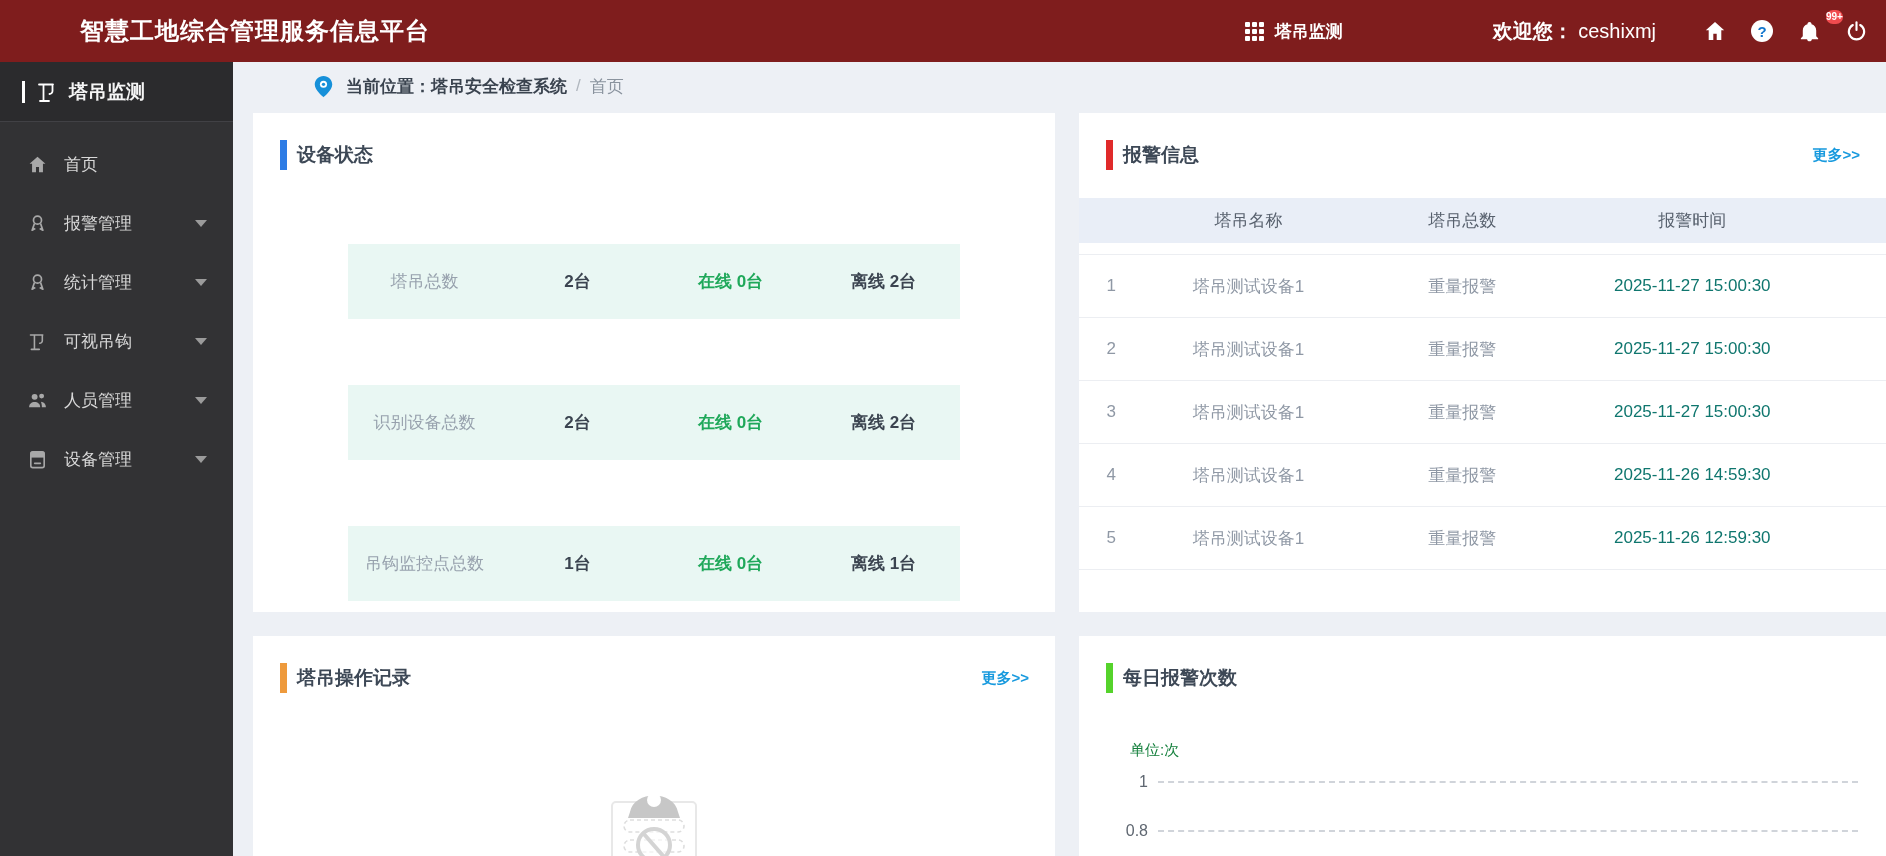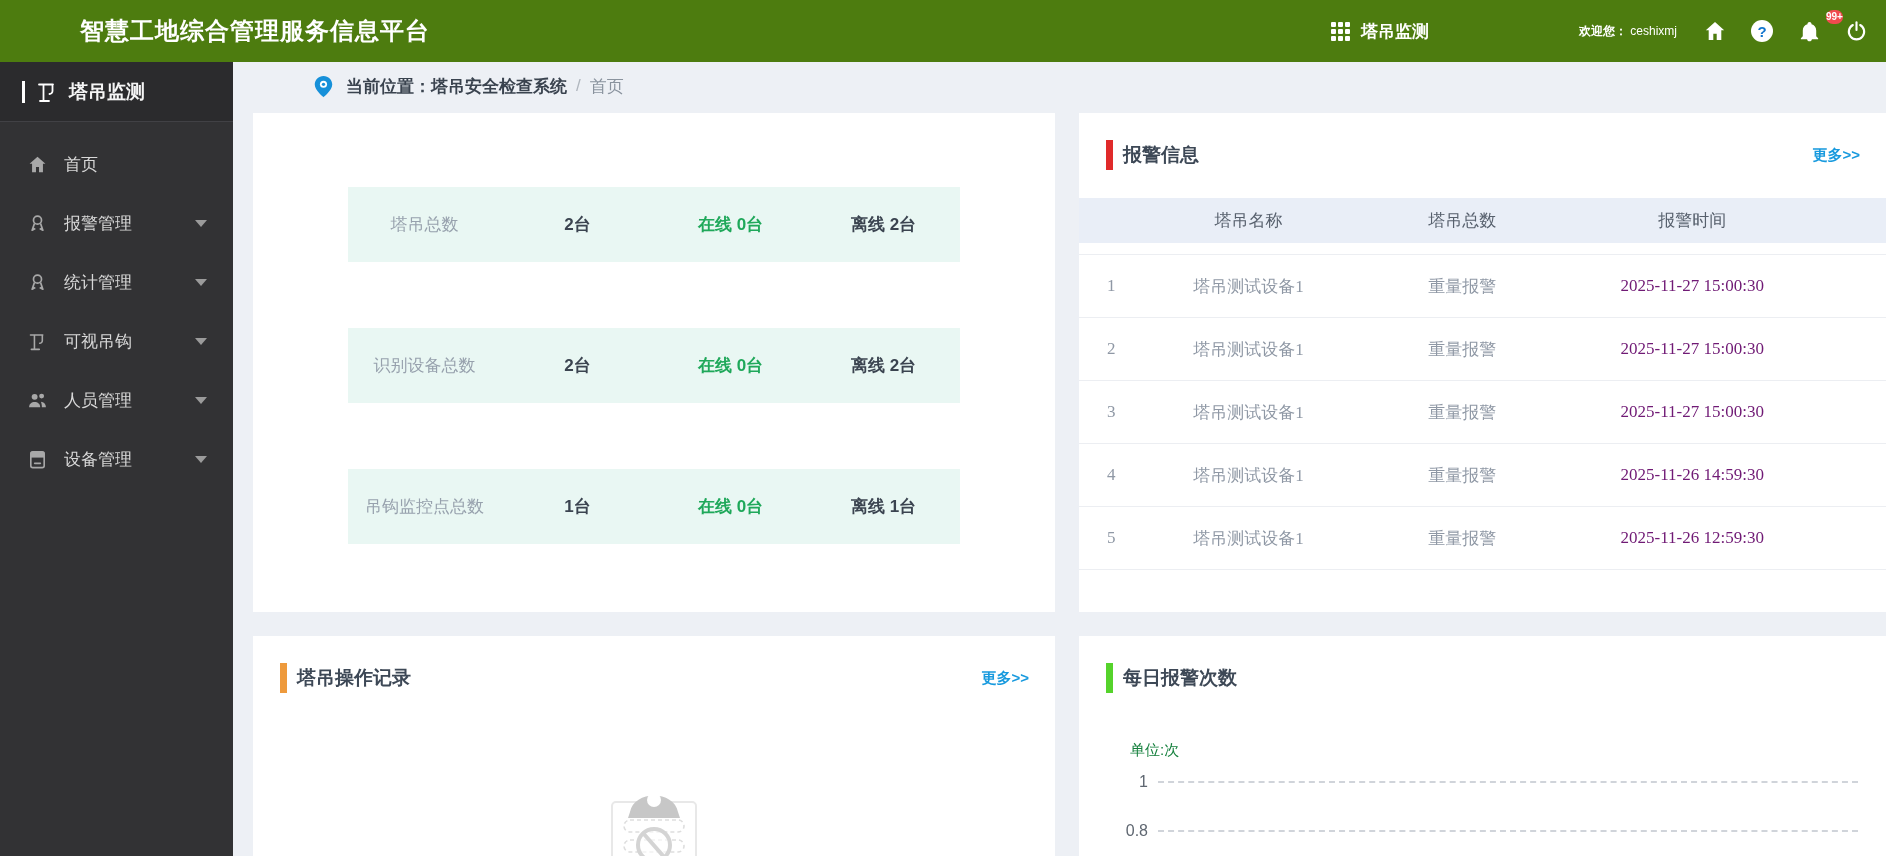--- a/index.html
+++ b/index.html
@@ -1,29 +1,29 @@
 <!DOCTYPE html>
 <html><head>
 <meta charset="utf-8">
 <title>智慧工地综合管理服务信息平台</title>
 <style>
   * { margin:0; padding:0; box-sizing:border-box; }
   html,body { width:1886px; height:856px; overflow:hidden; }
   body { font-family:"Liberation Sans","DejaVu Sans",sans-serif; background:#edf0f5; position:relative; }
 
   
-  .topbar { height:62px; background:#4d7c0f; display:flex; align-items:center; color:#fff;
+  .topbar { height:62px; background:#7f1d1d; display:flex; align-items:center; color:#fff;
             padding:0 16px 0 80px; }
   .tb-title { font-size:24px; font-weight:bold; letter-spacing:1px; }
   .tb-right { margin-left:auto; display:flex; align-items:center; }
   .app-switch { display:flex; align-items:center; gap:11px; margin-right:150px; cursor:pointer; }
   .grid-icon { display:grid; grid-template-columns:repeat(3,5px); grid-auto-rows:5px; gap:2px; }
   .grid-icon i { background:#fff; border-radius:1px; }
   .app-switch-label { font-size:17px; font-weight:bold; }
-  .welcome { font-size:12px; margin-right:5px; white-space:nowrap;text-align:center; }
+  .welcome { font-size:20px; margin-right:26px; white-space:nowrap;text-align:center; }
   .welcome .wl { font-weight:bold; }
   .hicon { width:28px; height:28px; display:flex; align-items:center; justify-content:center;
            margin-left:19px; cursor:pointer; position:relative; }
   .help-circle { width:22px; height:22px; border-radius:50%; background:#fff; color:#1175cd;
                  font-weight:bold; font-size:15px; display:flex; align-items:center; justify-content:center; }
   .badge { position:absolute; top:-7px; left:31px; background:#f04b4e; color:#fff; font-size:10px;
            font-weight:bold; border-radius:9px; padding:2px 0; line-height:1; }
 
   
   .sidebar { position:absolute; left:0; top:62px; width:233px; height:794px; background:#323234; }
@@ -58,26 +58,26 @@
 
   
   .stat-rows { margin:74px 95px 0 95px; display:flex; flex-direction:column; gap:66px; }
   .stat-row { height:75px; background:#e9f7f3; display:flex; align-items:center; }
   .stat-row span { flex:1; text-align:center; font-size:17px; }
   .s-label { color:#97a1ad; }
   .s-total,.s-off { color:#3b4450; font-weight:bold; }
   .s-online { color:#1fa85a; font-weight:bold; }
 
   
-  .atable { margin-top:28px;font-family:Liberation Serif, serif; }
+  .atable { margin-top:28px; }
   .thead,.trow { display:grid; grid-template-columns:8% 26% 27% 30% auto; align-items:center; text-align:center; }
   .thead { height:45px; background:#e9eef7; font-size:17px; color:#57606d; }
   .sliver { height:12px; border-bottom:1px solid #eceef2; }
   .trow { height:63px; font-size:17px; color:#8f98a5; border-bottom:1px solid #eceef2; }
-  .trow .time { color:#701a75; }
+  .trow .time { color:#0f766e; }
 
   
   .empty-wrap { display:flex; justify-content:center; margin-top:95px; }
 
   
   .chart { margin:48px 28px 0 0; }
   .unit { font-size:15px; color:#15803d; margin-left:51px; }
   .tick-row { display:flex; align-items:center; }
   .tick-row.t1 { margin-top:13px; }
   .tick-row.t2 { margin-top:31px; }
@@ -215,20 +215,24 @@
     </span>
     <span class="bc-pre">当前位置：</span>
     <span class="bc-sec">塔吊安全检查系统</span>
     <span class="bc-sep">/</span>
     <span class="bc-cur">首页</span>
   </div>
 
   <div class="grid">
 
     <div class="panel">
+      <div class="phead">
+        <span class="accent ac-blue"></span>
+        <span class="ptitle">设备状态</span>
+      </div>
       <div class="stat-rows">
         <div class="stat-row">
           <span class="s-label">塔吊总数</span>
           <span class="s-total">2台</span>
           <span class="s-online">在线 0台</span>
           <span class="s-off">离线 2台</span>
         </div>
         <div class="stat-row">
           <span class="s-label">识别设备总数</span>
           <span class="s-total">2台</span>

